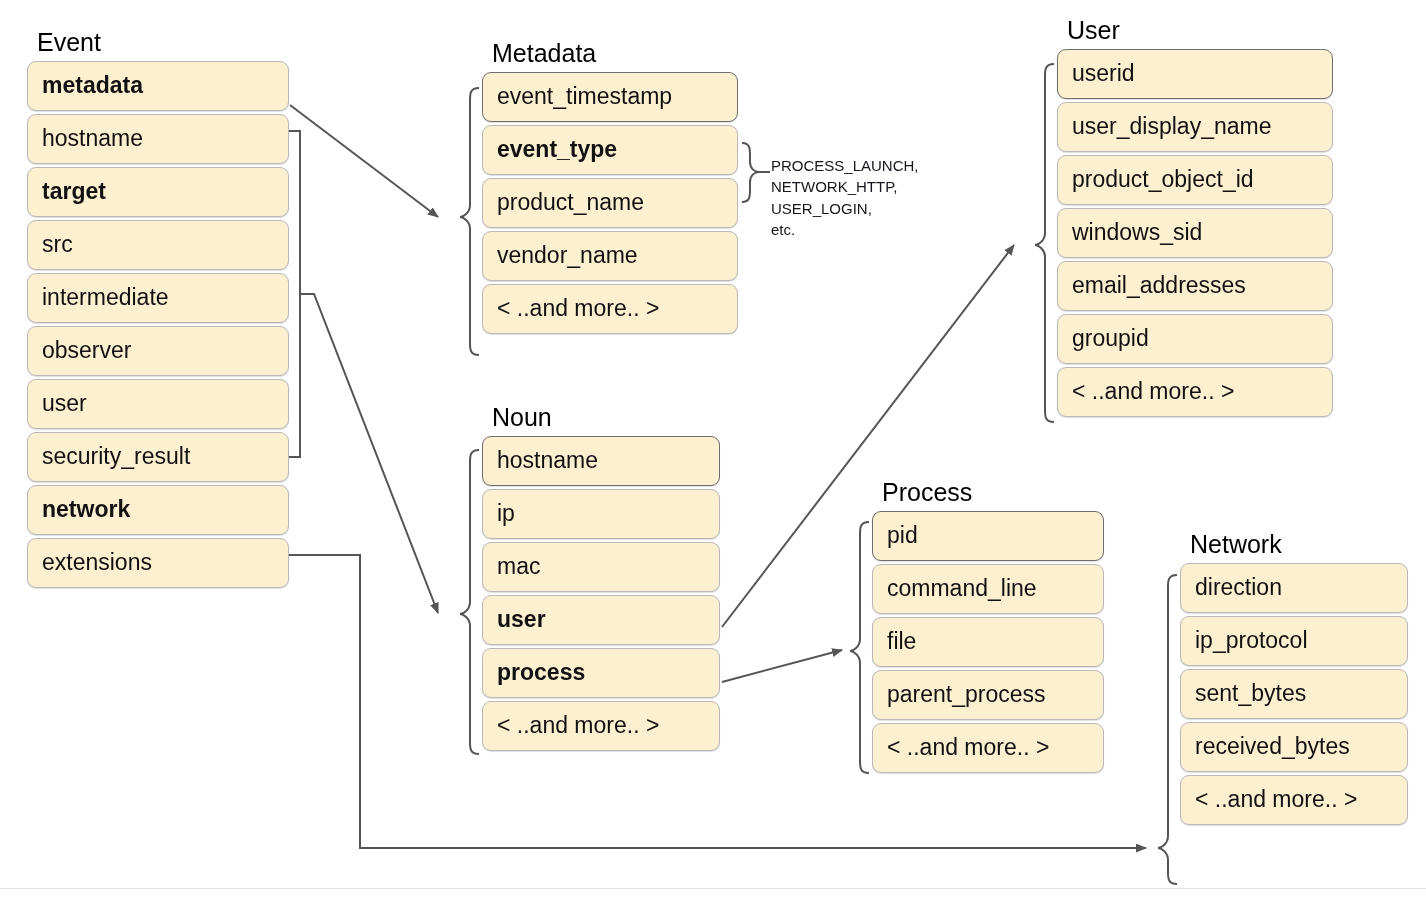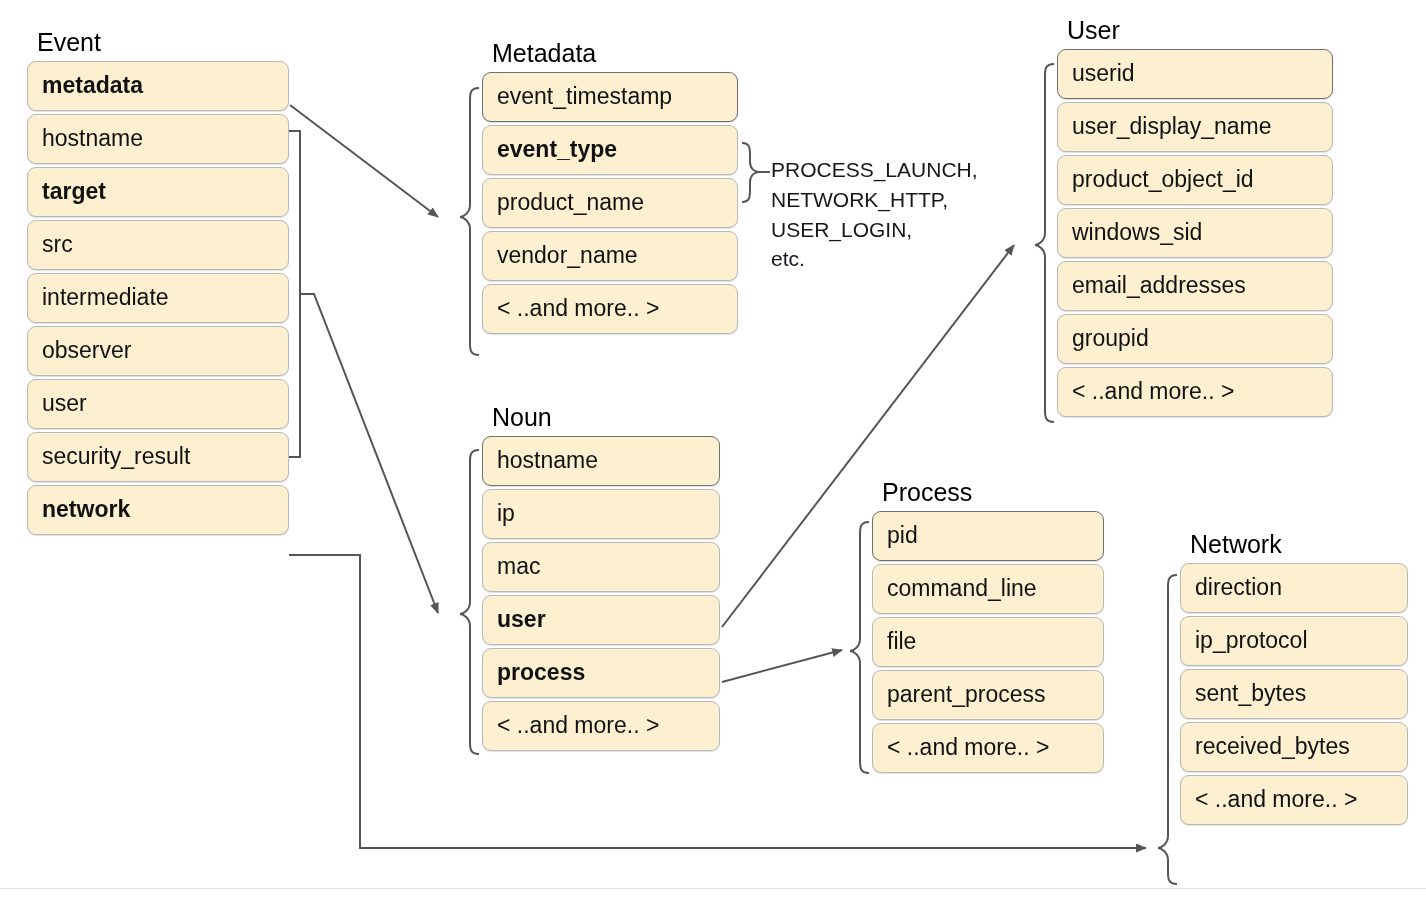--- a/index.html
+++ b/index.html
@@ -55,21 +55,21 @@
     border-color:#6f6f6f;
   }
   .field.bold{
     font-weight:bold;
   }
   .field.more{
   }
   .annot{
     position:absolute;
     z-index:2;
-    font-size:21px;
+    font-size:15px;
     line-height:1.42;
     color:#16161d;
     white-space:pre;
   }
   
   #g-event     {left:27px;  top:30px;  width:262px;}
   #g-metadata  {left:482px; top:41px;  width:256px;}
   #g-user      {left:1057px;top:18px;  width:276px;}
   #g-noun      {left:482px; top:405px; width:238px;}
   #g-process   {left:872px; top:480px; width:232px;}
@@ -132,20 +132,21 @@
     <div class="fields">
       <div class="field bold">metadata</div>
       <div class="field">hostname</div>
       <div class="field bold">target</div>
       <div class="field">src</div>
       <div class="field">intermediate</div>
       <div class="field">observer</div>
       <div class="field">user</div>
       <div class="field">security_result</div>
       <div class="field bold">network</div>
+      <div class="field">extensions</div>
     </div>
   </div>
 
   <div class="group" id="g-metadata">
     <div class="group-title">Metadata</div>
     <div class="fields">
       <div class="field first">event_timestamp</div>
       <div class="field bold">event_type</div>
       <div class="field">product_name</div>
       <div class="field">vendor_name</div>

